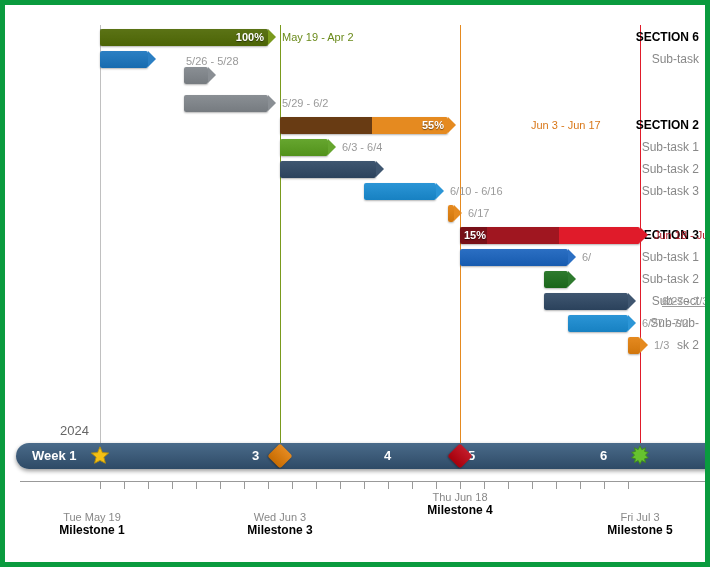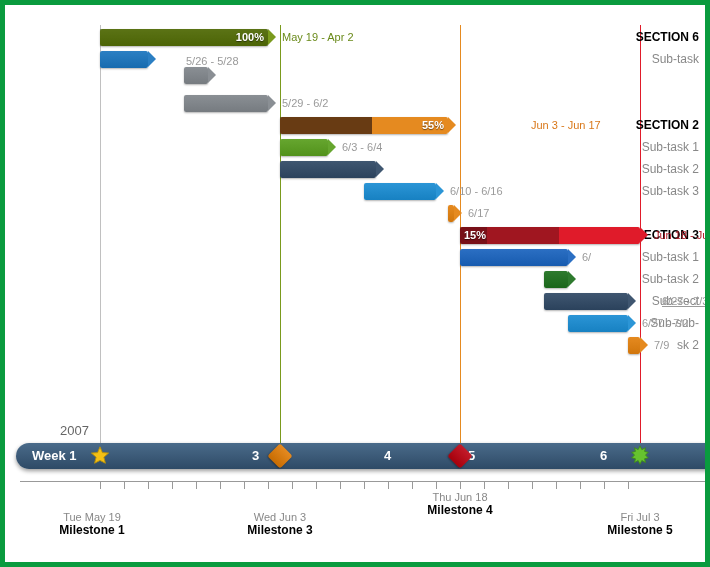--- a/index.html
+++ b/index.html
@@ -106,23 +106,23 @@
         <div class="datelabel" style="left: 657px; color: rgb(154, 154, 154); text-decoration: underline;">6/27 - 7/3</div>
       </div>
       <div class="row" style="top: 308px;">
         <div class="row-label task" style="width: 559px;">Sub-sub-</div>
         <div class="bar" style="--c: #2b95d6; background: linear-gradient(rgb(43, 149, 214), rgb(23, 129, 194)); left: 563px; width: 60px;"></div>
         <div class="datelabel" style="left: 637px; color: rgb(154, 154, 154);">6/27 - 7/2</div>
       </div>
       <div class="row" style="top: 330px;">
         <div class="row-label task" style="width: 619px;">sk 2</div>
         <div class="bar" style="--c: #e58a20; background: linear-gradient(rgb(229, 138, 32), rgb(209, 118, 12)); left: 623px; width: 12px;"></div>
-        <div class="datelabel" style="left: 649px; color: rgb(154, 154, 154);">7/9</div>
+        <div class="datelabel" style="left: 649px; color: rgb(154, 154, 154);">1/3</div>
       </div>
-      <div class="year" style="left: 55px; top: 418px;">2007</div>
+      <div class="year" style="left: 55px; top: 418px;">2024</div>
       <div class="timeline-bar" style="left: 11px; width: 708px; top: 438px;">
         <div class="wk" style="left: 16px;">Week 1</div>
         <div class="wk" style="left: 236px;">3</div>
         <div class="wk" style="left: 368px;">4</div>
         <div class="wk" style="left: 452px;">5</div>
         <div class="wk" style="left: 584px;">6</div>
       </div>
       <div class="timeline-axis" style="left: 15px; width: 700px; top: 476px;"></div>
       <div class="tick" style="left: 95px; top: 476px;"></div>
       <div class="tick" style="left: 119px; top: 476px;"></div>

